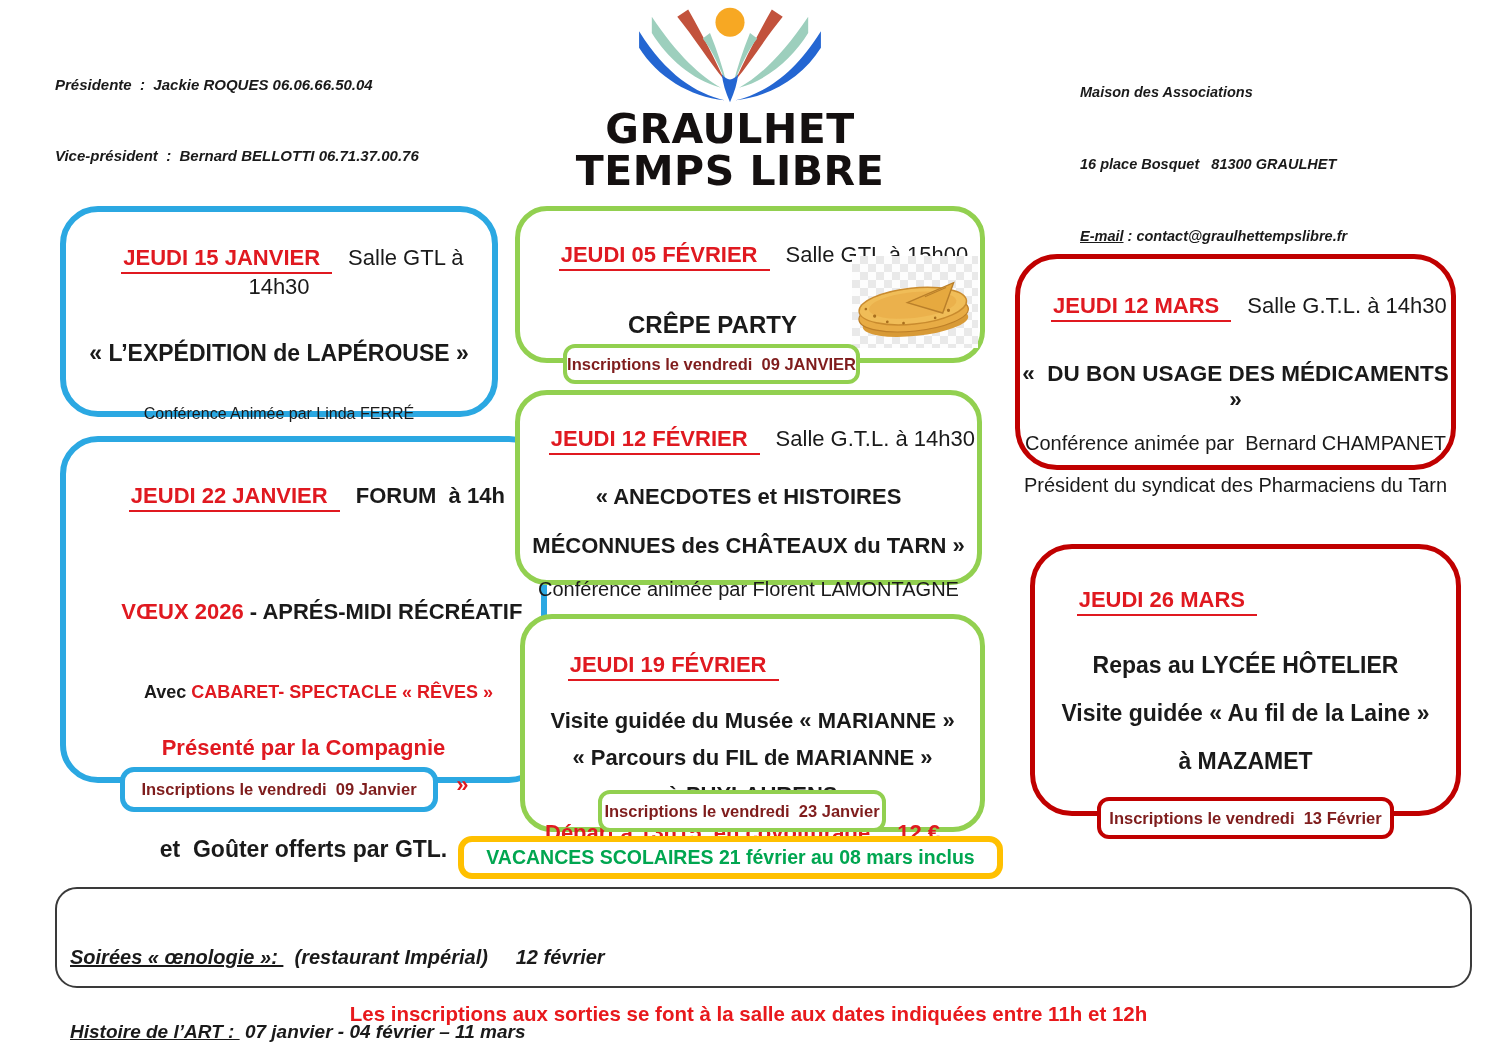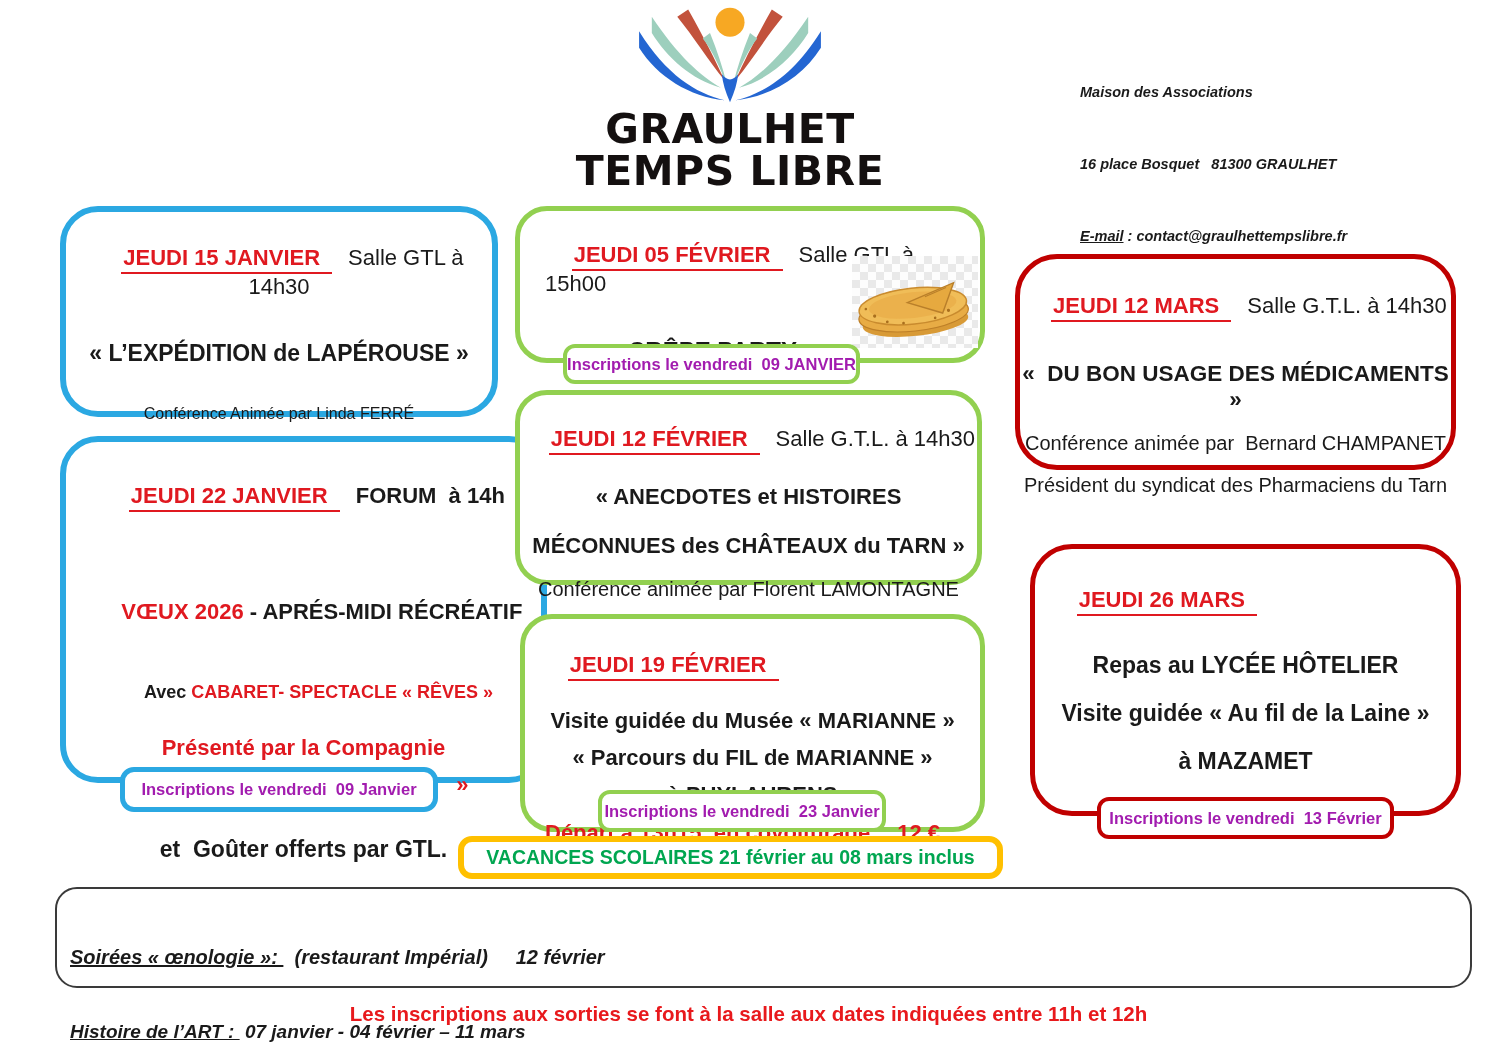--- a/index.html
+++ b/index.html
@@ -31,21 +31,21 @@
   .b-red{border:5px solid var(--darkred);border-radius:42px;}
   .t{text-align:center;white-space:pre-wrap;color:var(--ink);}
   .left{text-align:left;}
   .red{color:var(--red);}
   .bold{font-weight:bold;}
   .date-red{color:var(--red);font-weight:bold;font-size:22px;border-bottom:2.5px solid var(--red);padding:0 12px 1px 2px;display:inline-block;}
   .venue{font-size:22px;margin-left:16px;white-space:pre-wrap;}
   .price{border-bottom:2.5px solid var(--red);padding-bottom:1px;}
 
   .insc{position:absolute;background:#fff;display:flex;align-items:center;justify-content:center;
-        font-weight:bold;font-size:16.5px;color:#a21caf;z-index:6;white-space:pre-wrap;}
+        font-weight:bold;font-size:16.5px;color:#7f1d1d;z-index:6;white-space:pre-wrap;}
   .insc-blue{border:5px solid var(--blue);border-radius:14px;}
   .insc-green{border:4px solid var(--green);border-radius:12px;}
   .insc-red{border:4px solid var(--darkred);border-radius:12px;}
 
   
   .crepe{position:absolute;left:852px;top:256px;width:126px;height:92px;z-index:4;
     background-image:
       linear-gradient(45deg,#e9e9e9 25%,transparent 25%,transparent 75%,#e9e9e9 75%),
       linear-gradient(45deg,#e9e9e9 25%,transparent 25%,transparent 75%,#e9e9e9 75%);
     background-size:16px 16px;background-position:0 0,8px 8px;background-color:#fdfdfd;}
@@ -61,20 +61,24 @@
   .act-label{text-decoration:underline;}
 
   .footer-note{position:absolute;left:0;top:1002px;width:100%;text-align:center;
     color:#E8191C;font-weight:bold;font-size:20.5px;white-space:pre-wrap;}
 </style>
 </head>
 <body>
 
 <div class="page">
 
+  <div class="hdr-left">
+    <div class="l">Présidente  :  Jackie ROQUES 06.06.66.50.04</div>
+    <div class="l">Vice-président  :  Bernard BELLOTTI 06.71.37.00.76</div>
+  </div>
 
   <div class="logo-wrap">
     <svg width="220" height="100" viewBox="0 0 220 110" aria-hidden="true">
       <g id="wingL">
         <path d="M10,30 C40,78 72,98 104,106 C66,102 30,80 10,48 Z" fill="#2466D2"></path>
         <path d="M24,14 C52,56 78,80 100,92 C68,84 40,58 24,32 Z" fill="#9DCFBD"></path>
         <path d="M64,6 C82,38 94,62 104,84 C86,62 70,36 52,14 Z" fill="#C2523C"></path>
         <path d="M88,32 C96,52 102,70 107,90 C99,70 90,50 80,38 Z" fill="#9DCFBD"></path>
       </g>
       <g transform="translate(220,0) scale(-1,1)">
@@ -116,21 +120,21 @@
     <div class="t bold" style="font-size:18px;margin-top:10px;">
       <span>Avec </span><span class="red">CABARET- SPECTACLE « RÊVES »</span>
     </div>
     <div class="t bold red" style="font-size:22px;margin-top:11px;">Présenté par la Compagnie</div>
     <div class="t bold red" style="font-size:22px;margin-top:11px;">« Et Bien Dansez Maintenant   »</div>
     <div class="t bold" style="font-size:23px;margin-top:38px;">et  Goûter offerts par GTL.</div>
   </div>
   <div class="insc insc-blue" style="left:120px;top:767px;width:318px;height:45px;">Inscriptions le vendredi  09 Janvier</div>
 
   <div class="box b-green" style="left:515px;top:206px;width:470px;height:157px;padding-top:13px;">
-    <div class="t left" style="padding-left:25px;">
+    <div class="t left" style="padding-left:12px;">
       <span class="date-red">JEUDI 05 FÉVRIER</span><span class="venue">Salle GTL à 15h00</span>
     </div>
     <div class="t bold left" style="font-size:24px;margin-top:22px;padding-left:108px;">CRÊPE PARTY</div>
   </div>
   <div class="crepe">
     <svg width="126" height="92" viewBox="0 0 126 92" aria-hidden="true">
       <g transform="rotate(-6 62 52)">
         <ellipse cx="62" cy="66" rx="53" ry="14" fill="#D89A36"></ellipse>
         <ellipse cx="61" cy="58" rx="55" ry="17" fill="#E8AC45" stroke="#BD7F28" stroke-width="1.2"></ellipse>
         <ellipse cx="61" cy="50" rx="54" ry="18" fill="#F0BD58" stroke="#C98B2E" stroke-width="1.4"></ellipse>

